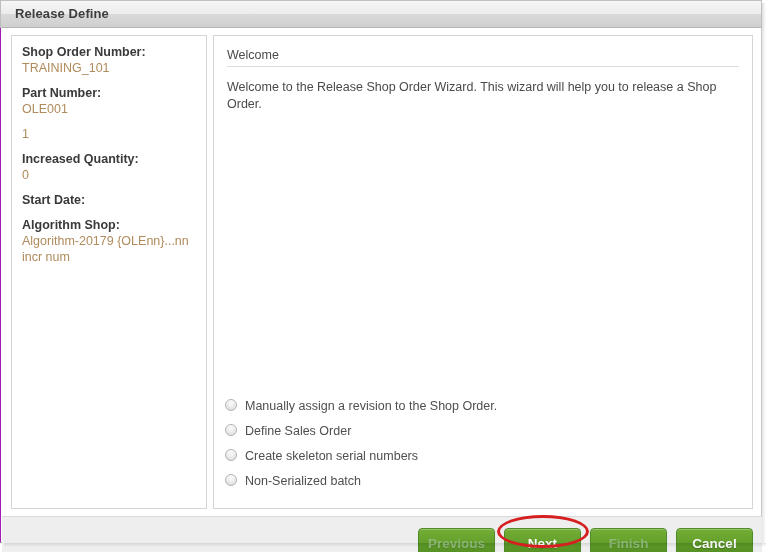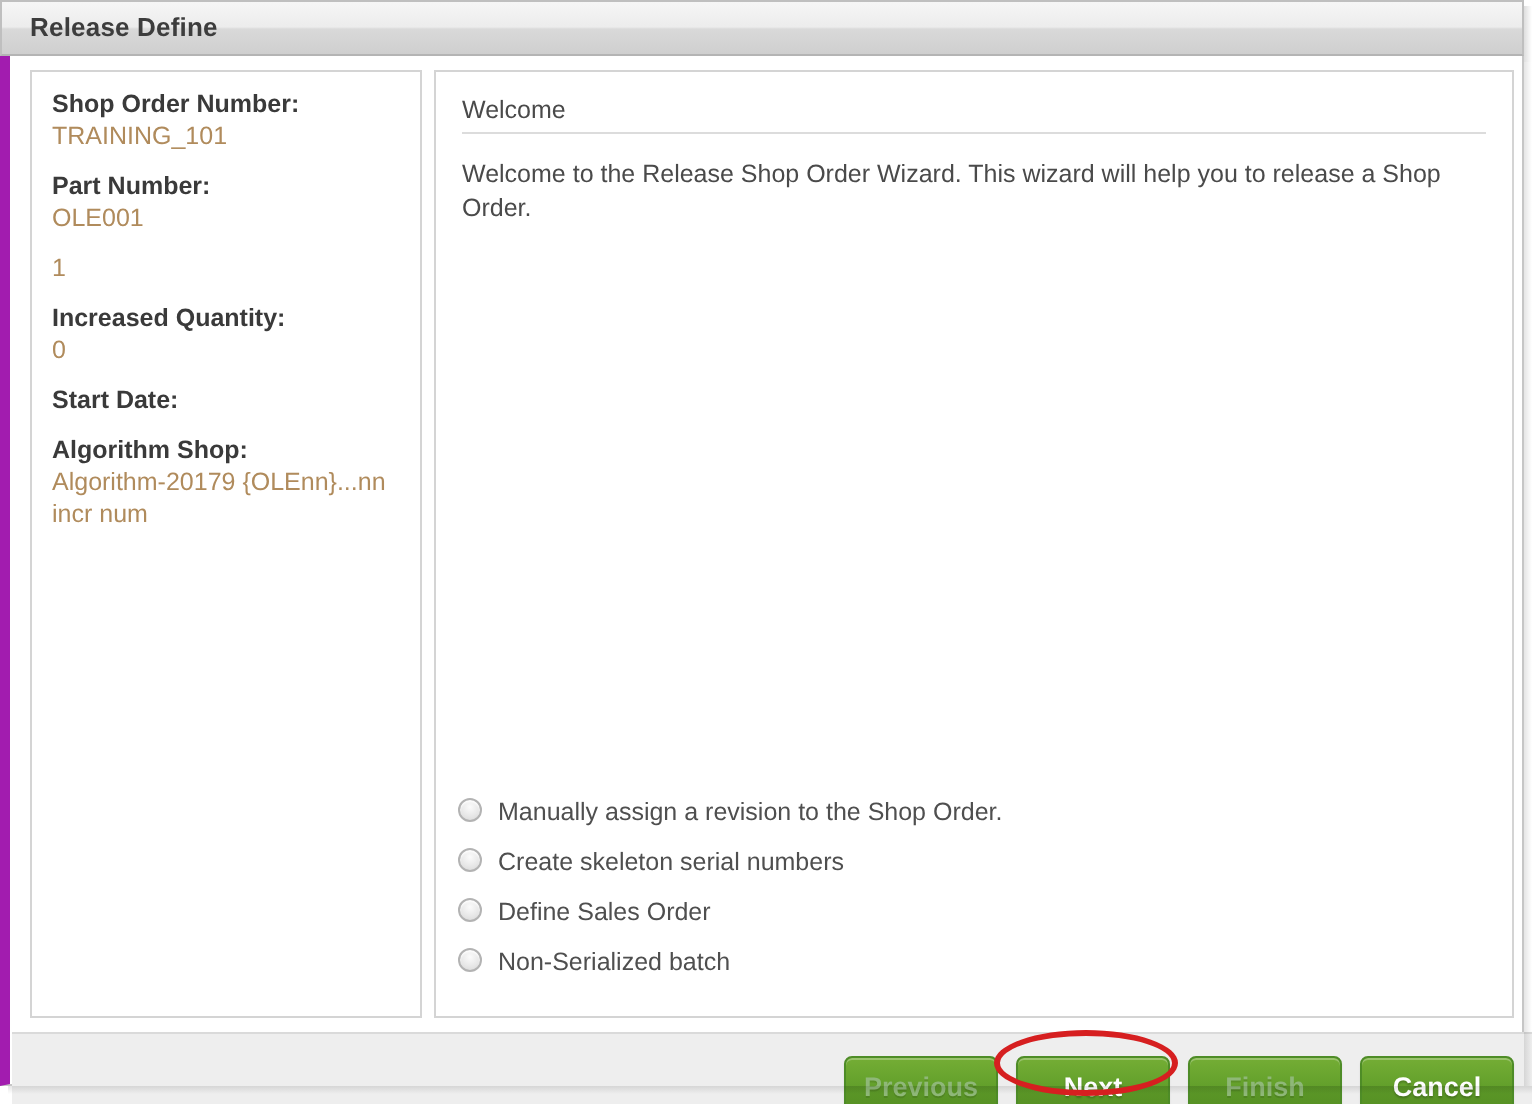--- a/index.html
+++ b/index.html
@@ -58,21 +58,21 @@
 
   
   .wizard-body {
     position: absolute;
     left: 0;
     top: 28px;
     width: 762px;
     height: 515px;
     box-sizing: border-box;
     background: #ffffff;
-    border-left: 5px solid #a21caf;
+    border-left: 1px solid #a21caf;
     border-right: 1px solid #c6c6c6;
     border-bottom: 1px solid #c6c6c6;
   }
   .body-shadow {
     position: absolute;
     left: 762px;
     top: 31px;
     width: 4px;
     height: 512px;
     background: linear-gradient(to right, rgba(0,0,0,0.10), rgba(0,0,0,0.0));
@@ -290,25 +290,25 @@
       <div class="section-rule"></div>
       <div class="intro-text">Welcome to the Release Shop Order Wizard. This wizard will help you to release a Shop Order.</div>
 
       <div class="options" id="options-group">
           <div class="option-row">
             <span class="radio"></span>
             <span class="option-label">Manually assign a revision to the Shop Order.</span>
           </div>
           <div class="option-row">
             <span class="radio"></span>
-            <span class="option-label">Create skeleton serial numbers</span>
+            <span class="option-label">Define Sales Order</span>
           </div>
           <div class="option-row">
             <span class="radio"></span>
-            <span class="option-label">Define Sales Order</span>
+            <span class="option-label">Create skeleton serial numbers</span>
           </div>
           <div class="option-row">
             <span class="radio"></span>
             <span class="option-label">Non-Serialized batch</span>
           </div>
         </div>
     </div>
 
     <div class="footer">
       <div class="btn-bar" id="btn-bar">

